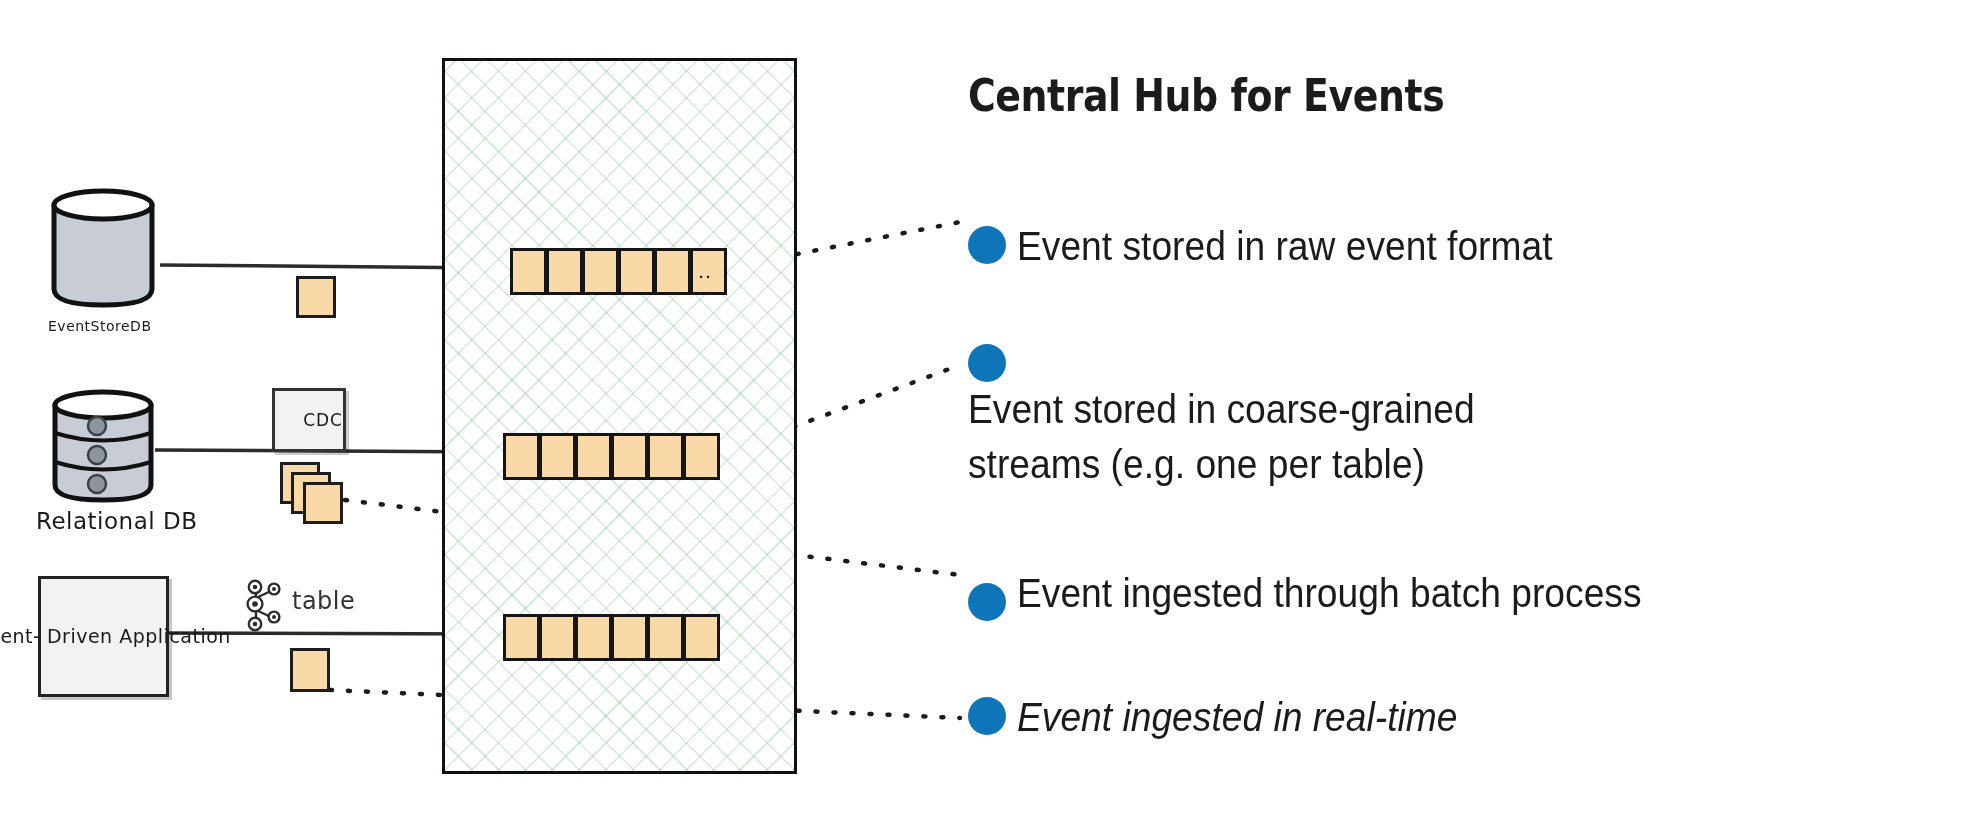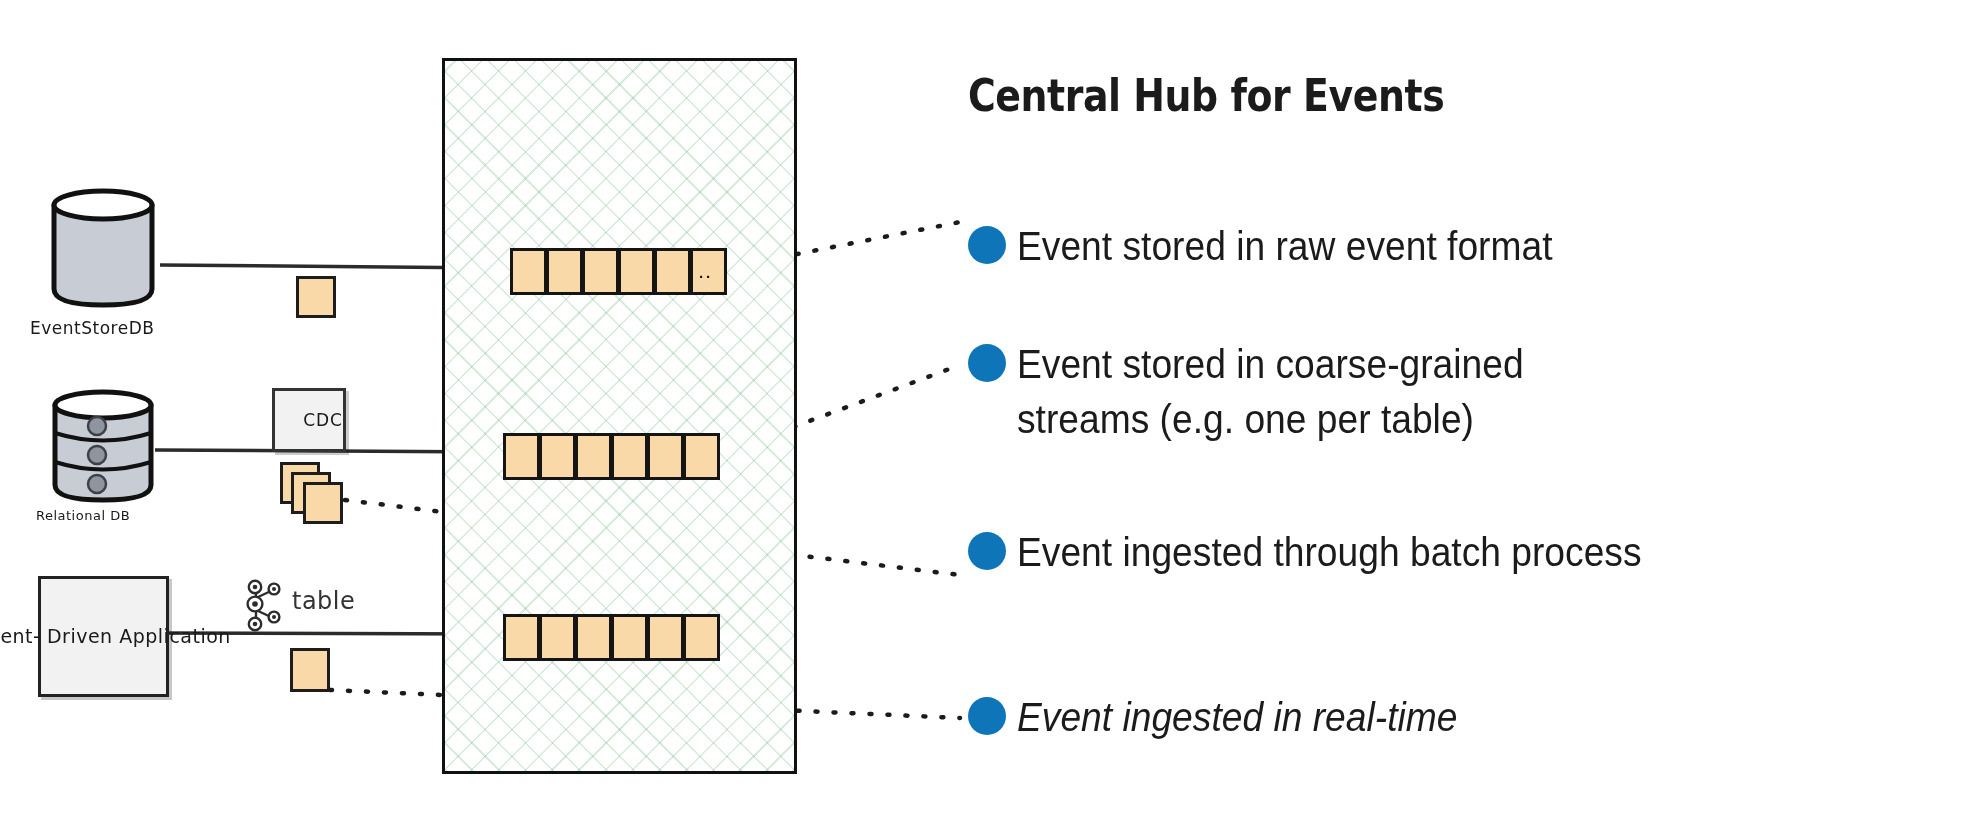--- a/index.html
+++ b/index.html
@@ -153,34 +153,34 @@
       <path d="M 330 690 L 960 718"></path>
     </g>
   </svg>
 
   <div class="cyl abs" style="left:48px;top:185px;">
     <svg width="110" height="125" viewBox="0 0 110 125">
       <path d="M6 20 L6 104 Q6 120 55 120 Q104 120 104 104 L104 20 Z" fill="#c8ccd4" stroke="#111" stroke-width="5" stroke-linejoin="round"></path>
       <ellipse cx="55" cy="20" rx="49" ry="14" fill="#ffffff" stroke="#111" stroke-width="5"></ellipse>
     </svg>
   </div>
-  <div class="hand abs" style="left:30px;top:318px;font-size:17px;">EventStoreDB</div>
+  <div class="hand abs" style="left:48px;top:318px;font-size:14px;">EventStoreDB</div>
 
   <div class="cyl abs" style="left:48px;top:388px;">
     <svg width="110" height="118" viewBox="0 0 110 118">
       <path d="M7 17 L7 97 Q7 112 55 112 Q103 112 103 97 L103 17 Z" fill="#c8ccd4" stroke="#111" stroke-width="5" stroke-linejoin="round"></path>
       <path d="M7 45 Q55 60 103 45" fill="none" stroke="#111" stroke-width="4"></path>
       <path d="M7 74 Q55 89 103 74" fill="none" stroke="#111" stroke-width="4"></path>
       <ellipse cx="55" cy="17" rx="48" ry="13" fill="#ffffff" stroke="#111" stroke-width="5"></ellipse>
       <circle cx="49" cy="38" r="9" fill="#8f959e" stroke="#3d4047" stroke-width="2.5"></circle>
       <circle cx="49" cy="67" r="9" fill="#8f959e" stroke="#3d4047" stroke-width="2.5"></circle>
       <circle cx="49" cy="96" r="9" fill="#8f959e" stroke="#3d4047" stroke-width="2.5"></circle>
     </svg>
   </div>
-  <div class="hand abs" style="left:36px;top:508px;font-size:13px;">Relational DB</div>
+  <div class="hand abs" style="left:36px;top:508px;font-size:23px;">Relational DB</div>
 
   <div class="app-box" style="left:38px;top:576px;width:125px;height:115px;">
     <span class="hand">Event-
 Driven
 Application</span>
   </div>
 
   <div class="cdc-box" style="left:272px;top:388px;width:68px;height:58px;justify-content:flex-end;">
     <span class="hand">CDC</span>
   </div>
@@ -253,27 +253,27 @@
   </div>
 
   <div id="panel">
     <div id="panel-title">Central Hub for Events</div>
 
     <div class="bullet-row" style="top:125px;margin-top:24px;">
       <div class="bullet-dot"></div>
       <div class="bullet-text">Event stored in raw event format</div>
     </div>
 
-    <div class="bullet-row" style="top:267px;">
+    <div class="bullet-row" style="top:267px;flex-direction:column;">
       <div class="bullet-dot"></div>
       <div class="bullet-text">Event stored in coarse-grained
 streams (e.g. one per table)</div>
     </div>
 
-    <div class="bullet-row" style="top:455px;">
+    <div class="bullet-row" style="top:496px;align-items:flex-end;">
       <div class="bullet-dot"></div>
       <div class="bullet-text">Event ingested through batch process</div>
     </div>
 
     <div class="bullet-row" style="top:620px;font-style:italic;">
       <div class="bullet-dot"></div>
       <div class="bullet-text">Event ingested in real-time</div>
     </div>
   </div>
 

